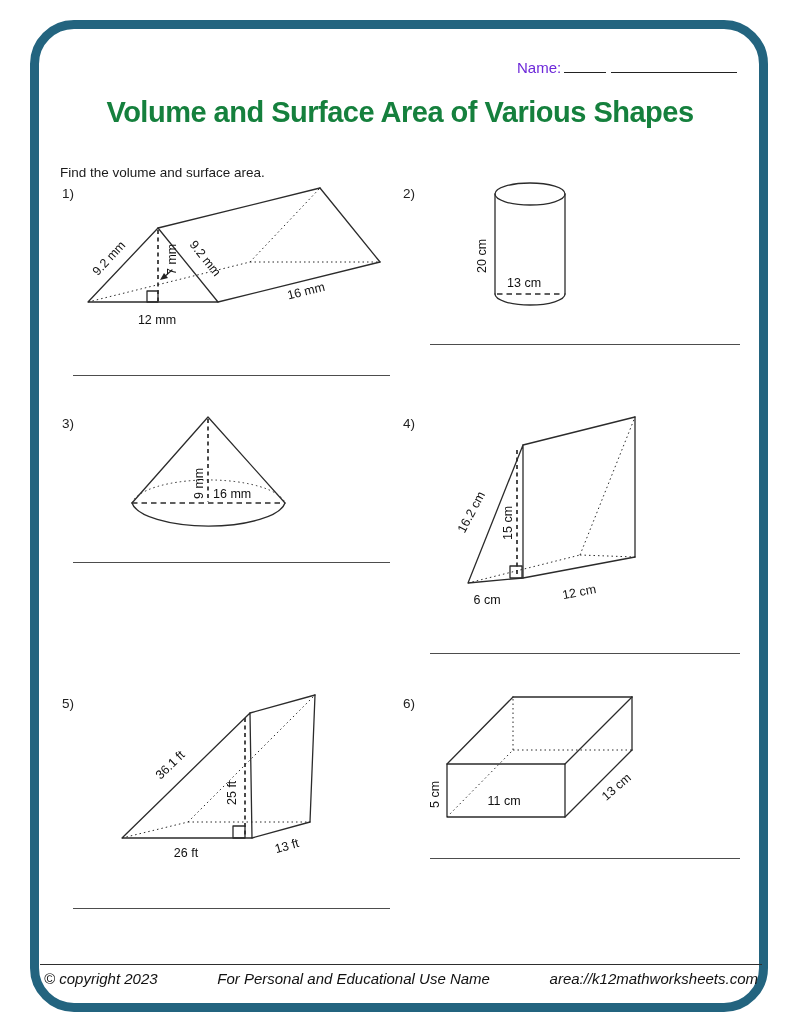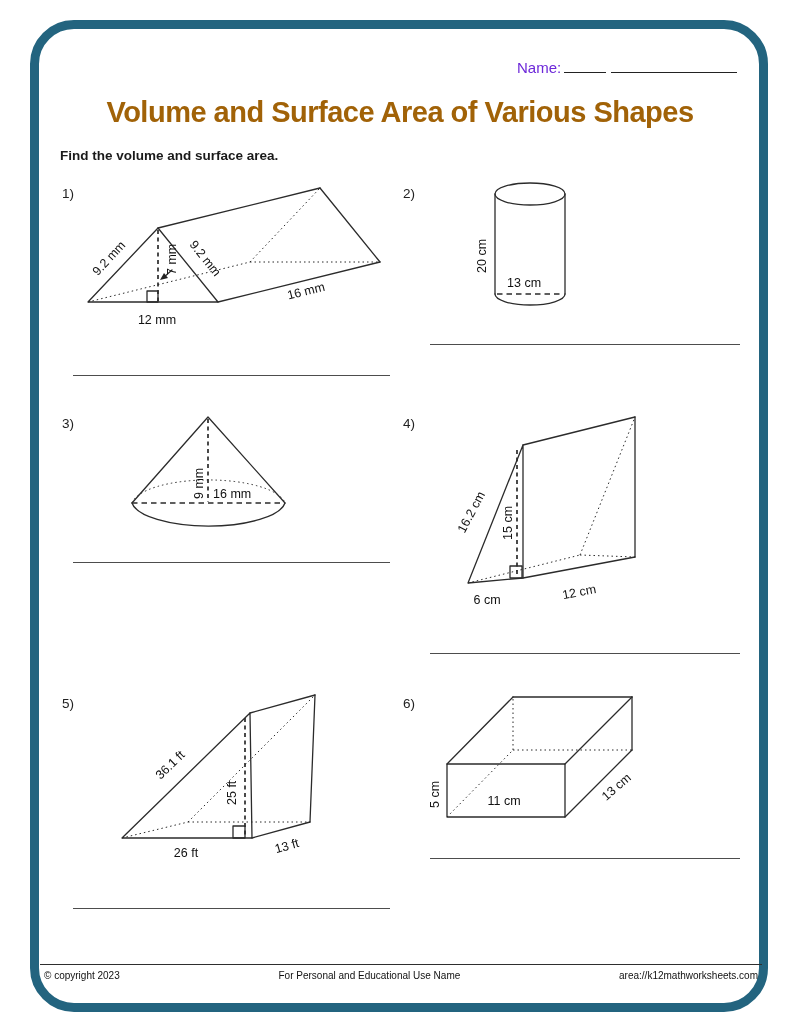--- a/index.html
+++ b/index.html
@@ -5,33 +5,33 @@
   html,body{margin:0;padding:0;}
   body{width:800px;height:1035px;position:relative;background:#ffffff;
        font-family:"Liberation Sans",sans-serif;color:#111;overflow:hidden;}
   .frame{position:absolute;left:30px;top:20px;width:720px;height:974px;
          border:9px solid #23647f;border-radius:44px;background:#fff;}
   .name-row{position:absolute;left:517px;top:59px;font-size:15px;color:#6d28d9;white-space:nowrap;}
   .nl{display:inline-block;border-bottom:1.5px solid #222;height:13px;vertical-align:baseline;}
   .nl1{width:42px;margin-left:3px;}
   .nl2{width:126px;margin-left:5px;}
   .title{position:absolute;left:0;top:96px;width:800px;text-align:center;
-         font-size:29px;font-weight:bold;color:#a16207;letter-spacing:-0.5px;}
-  .instruction{position:absolute;left:60px;top:148px;font-size:13.5px;color:#1a1a1a;font-weight:bold;}
+         font-size:29px;font-weight:bold;color:#15803d;letter-spacing:-0.5px;}
+  .instruction{position:absolute;left:60px;top:165px;font-size:13.5px;color:#1a1a1a;}
   .num{position:absolute;font-size:13.5px;color:#222;}
   .fig{position:absolute;}
   .ln{stroke:#2b2b2b;stroke-width:1.3;fill:none;stroke-linejoin:round;stroke-linecap:round;}
   .dot{stroke:#2b2b2b;stroke-width:1;fill:none;stroke-dasharray:1.5,3;}
   .dash{stroke:#2b2b2b;stroke-width:1.7;fill:none;stroke-dasharray:4,3.5;}
   .dash2{stroke:#2b2b2b;stroke-width:1.4;fill:none;stroke-dasharray:5.5,4;}
   svg text{font-family:"Liberation Sans",sans-serif;font-size:12.5px;fill:#111;stroke:none;}
   .ansline{position:absolute;border-top:1.6px solid #4d4d4d;height:0;}
   .footer-divider{position:absolute;left:40px;top:964px;width:722px;border-top:1.6px solid #2e2e2e;height:0;}
   .footer{position:absolute;left:44px;top:970px;width:714px;display:flex;
-          justify-content:space-between;font-size:10px;color:#111;}
+          justify-content:space-between;font-size:15px;color:#111;font-style:italic;}
 </style>
 </head>
 <body>
 
 <div class="frame"></div>
 
 <div class="name-row">
   <span>Name:</span><span class="nl nl1"></span><span class="nl nl2"></span>
 </div>
 

